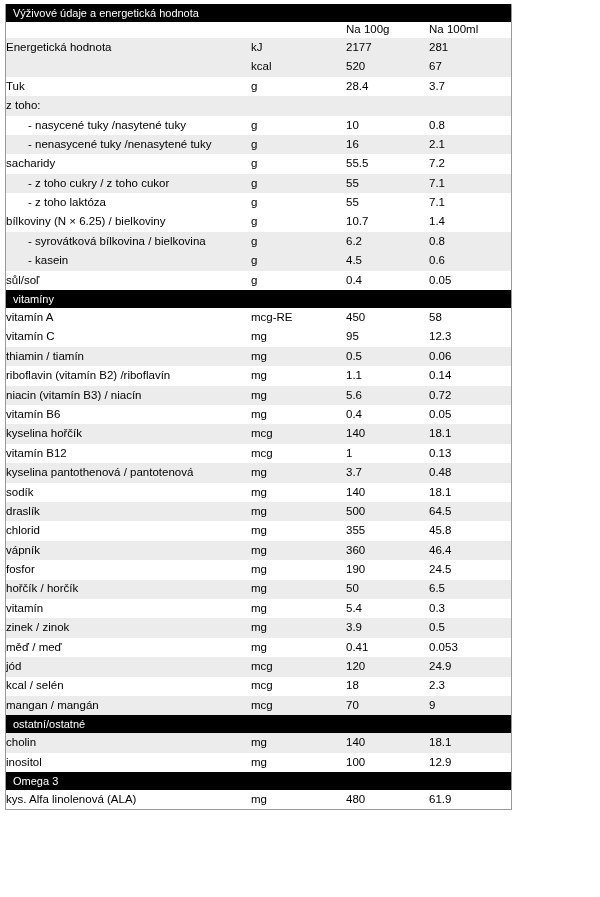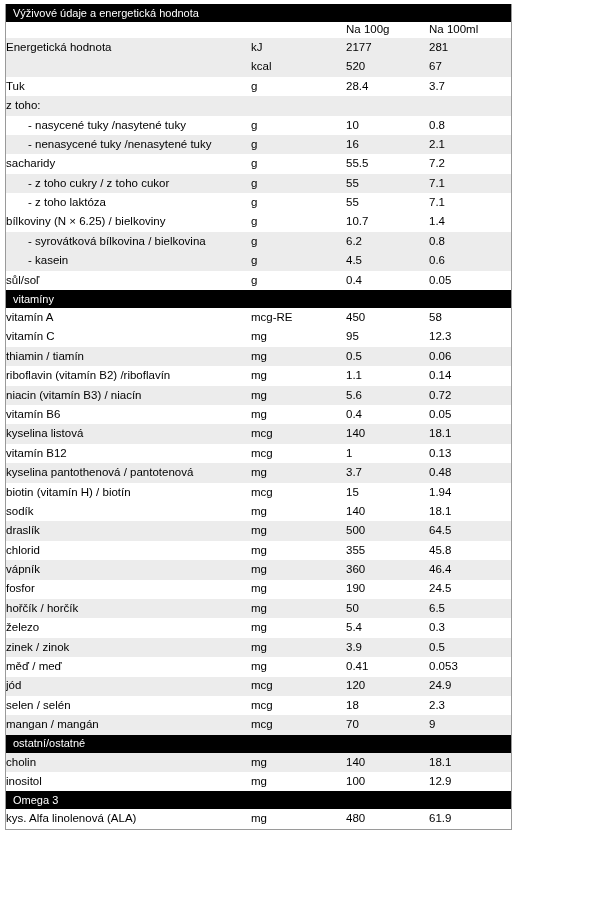--- a/index.html
+++ b/index.html
@@ -198,44 +198,38 @@
           <td class="val">5.6</td>
           <td class="val">0.72</td>
         </tr>
         <tr class="row-white">
           <td class="name">vitamín B6</td>
           <td class="unit">mg</td>
           <td class="val">0.4</td>
           <td class="val">0.05</td>
         </tr>
         <tr class="row-shade">
-          <td class="name">kyselina listová</td>
+          <td class="name">kyselina hořčík</td>
           <td class="unit">mcg</td>
           <td class="val">140</td>
           <td class="val">18.1</td>
         </tr>
         <tr class="row-white">
           <td class="name">vitamín B12</td>
           <td class="unit">mcg</td>
           <td class="val">1</td>
           <td class="val">0.13</td>
         </tr>
         <tr class="row-shade">
           <td class="name">kyselina pantothenová / pantotenová</td>
           <td class="unit">mg</td>
           <td class="val">3.7</td>
           <td class="val">0.48</td>
         </tr>
         <tr class="row-white">
-          <td class="name">biotin (vitamín H) / biotín</td>
-          <td class="unit">mcg</td>
-          <td class="val">15</td>
-          <td class="val">1.94</td>
-        </tr>
-        <tr class="row-white">
           <td class="name">sodík</td>
           <td class="unit">mg</td>
           <td class="val">140</td>
           <td class="val">18.1</td>
         </tr>
         <tr class="row-shade">
           <td class="name">draslík</td>
           <td class="unit">mg</td>
           <td class="val">500</td>
           <td class="val">64.5</td>
@@ -258,21 +252,21 @@
           <td class="val">190</td>
           <td class="val">24.5</td>
         </tr>
         <tr class="row-shade">
           <td class="name">hořčík / horčík</td>
           <td class="unit">mg</td>
           <td class="val">50</td>
           <td class="val">6.5</td>
         </tr>
         <tr class="row-white">
-          <td class="name">železo</td>
+          <td class="name">vitamín</td>
           <td class="unit">mg</td>
           <td class="val">5.4</td>
           <td class="val">0.3</td>
         </tr>
         <tr class="row-shade">
           <td class="name">zinek / zinok</td>
           <td class="unit">mg</td>
           <td class="val">3.9</td>
           <td class="val">0.5</td>
         </tr>
@@ -282,21 +276,21 @@
           <td class="val">0.41</td>
           <td class="val">0.053</td>
         </tr>
         <tr class="row-shade">
           <td class="name">jód</td>
           <td class="unit">mcg</td>
           <td class="val">120</td>
           <td class="val">24.9</td>
         </tr>
         <tr class="row-white">
-          <td class="name">selen / selén</td>
+          <td class="name">kcal / selén</td>
           <td class="unit">mcg</td>
           <td class="val">18</td>
           <td class="val">2.3</td>
         </tr>
         <tr class="row-shade">
           <td class="name">mangan / mangán</td>
           <td class="unit">mcg</td>
           <td class="val">70</td>
           <td class="val">9</td>
         </tr>

